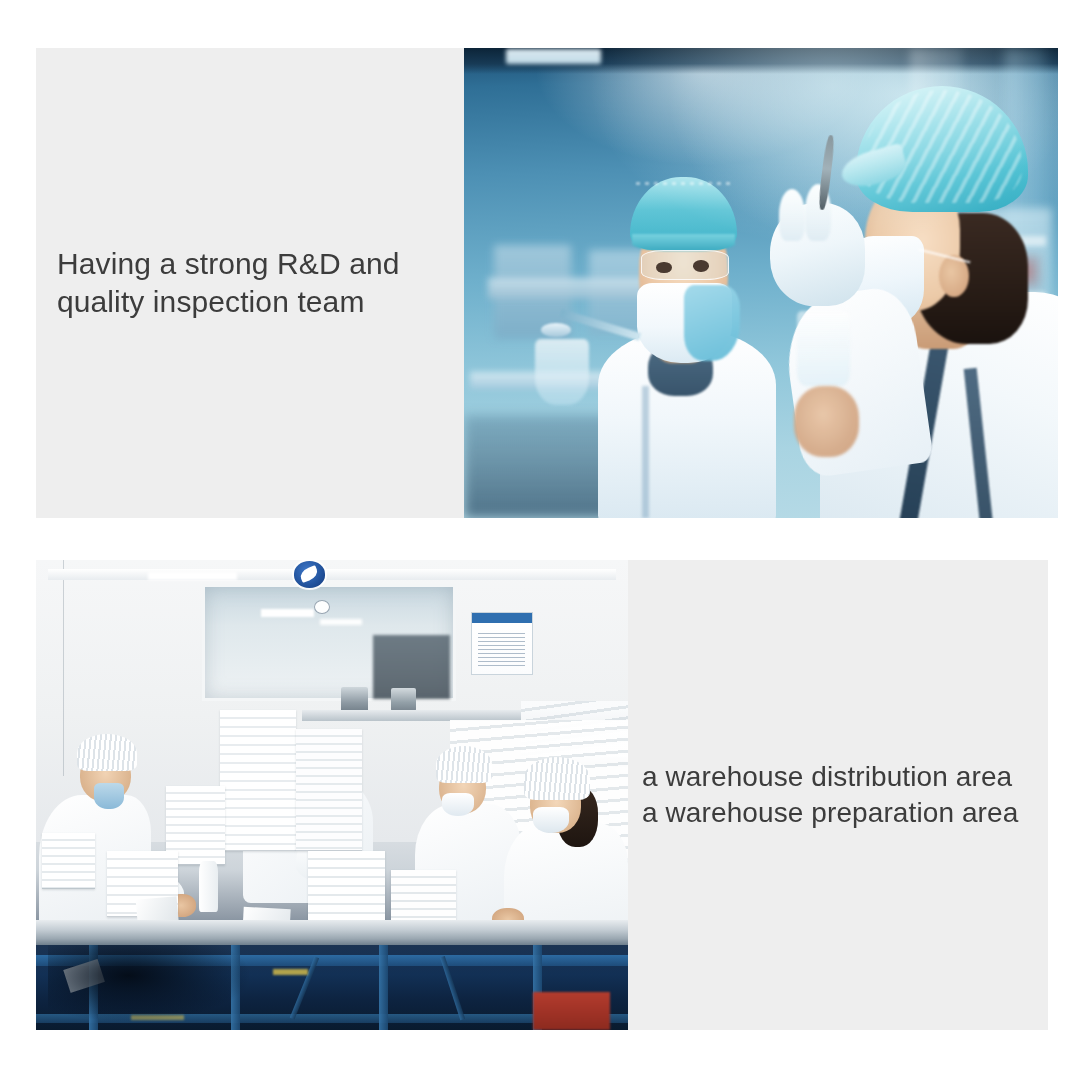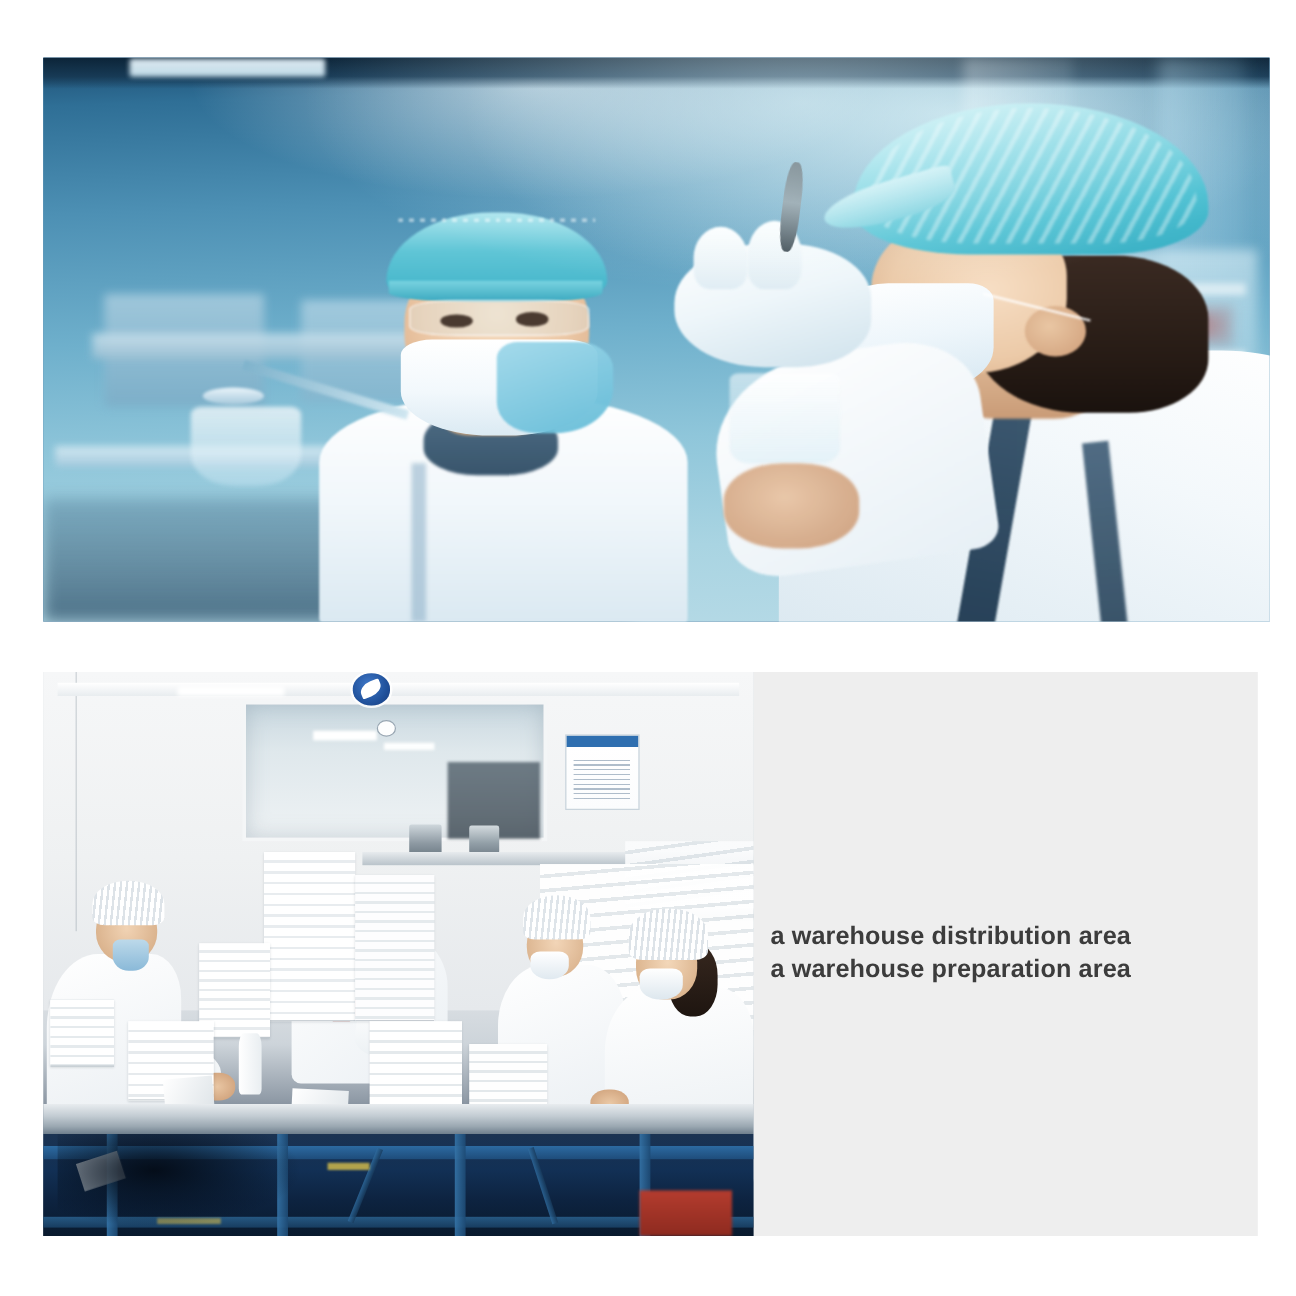--- a/index.html
+++ b/index.html
@@ -85,22 +85,21 @@
   .caption {
     color: #3c3c3c;
     font-size: 30px;
     line-height: 1.27;
     font-weight: 400;
     letter-spacing: 0.1px;
     white-space: pre-line;
     font-family: "Liberation Sans", sans-serif;
   }
   .caption-right {
-    font-size: 21px;
-    font-weight: bold;
+    font-size: 28px;
   }
 
   
   .lab {
     position: absolute;
     inset: 0;
     background:
       radial-gradient(ellipse 40% 30% at 40% 4%, rgba(255,255,255,.55), rgba(255,255,255,0) 70%),
       radial-gradient(ellipse 55% 48% at 74% 10%, rgba(225,248,252,.75), rgba(225,248,252,0) 72%),
       linear-gradient(178deg, #1d4d72 0%, #2f6f96 8%, #4d90b4 26%, #6fb0cc 48%, #8fc6da 66%, #a9d4e2 84%, #b6dae6 100%);
@@ -681,20 +680,24 @@
     background: #c9b24c; opacity: .6; filter: blur(1px);
   }
 </style>
 </head>
 <body>
 
 <div id="page">
 
   <div class="block-top">
 
+    <div class="caption-pane-left">
+      <div class="caption">Having a strong R&amp;D and
+quality inspection team</div>
+    </div>
 
     <div class="photo-pane-topright">
       <div class="lab">
         <div class="ceiling"></div>
         <div class="ceiling-lamp"></div>
         <div class="glass-col"></div>
         <div class="glass-col2"></div>
         <div class="cab-a"></div>
         <div class="cab-b"></div>
         <div class="shelf-a"></div>

